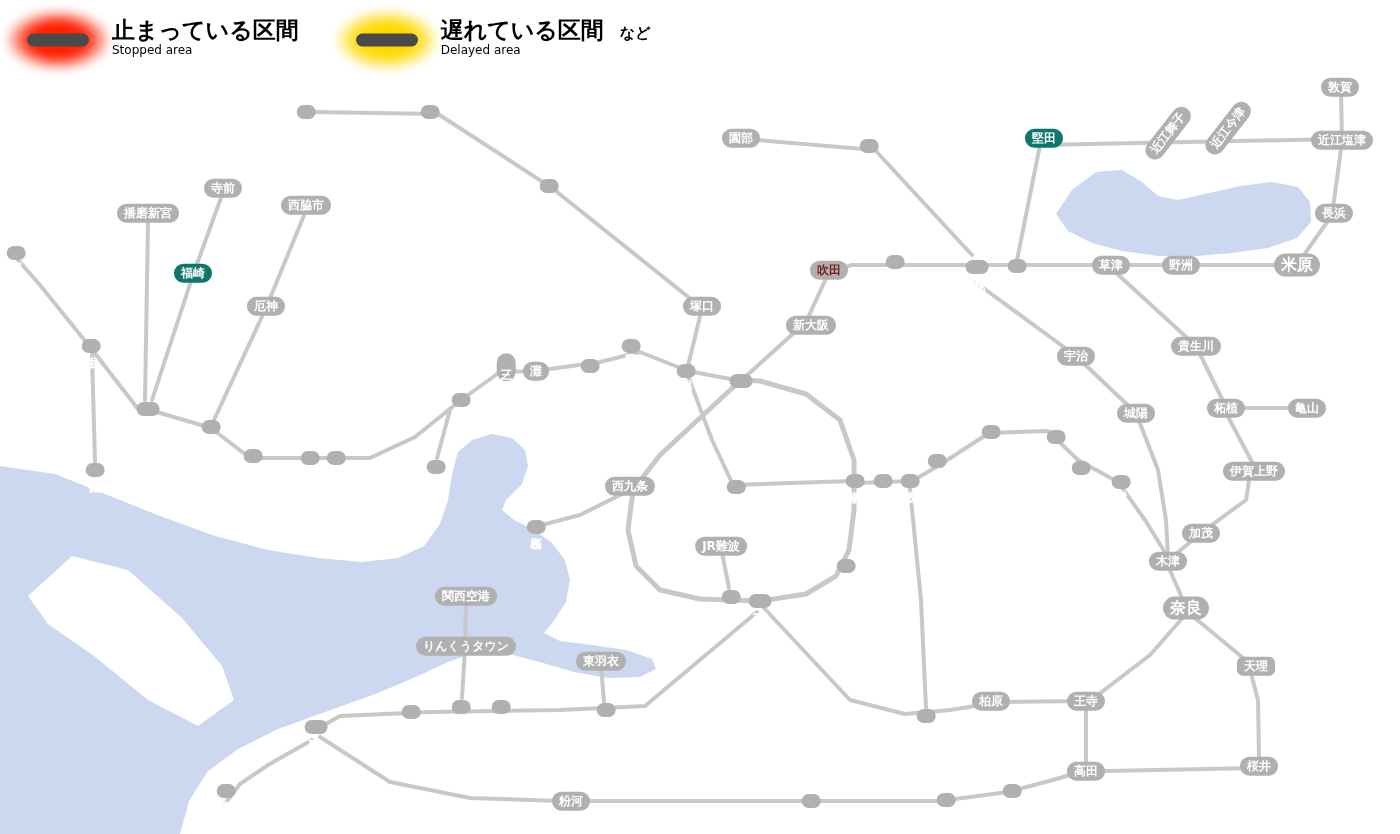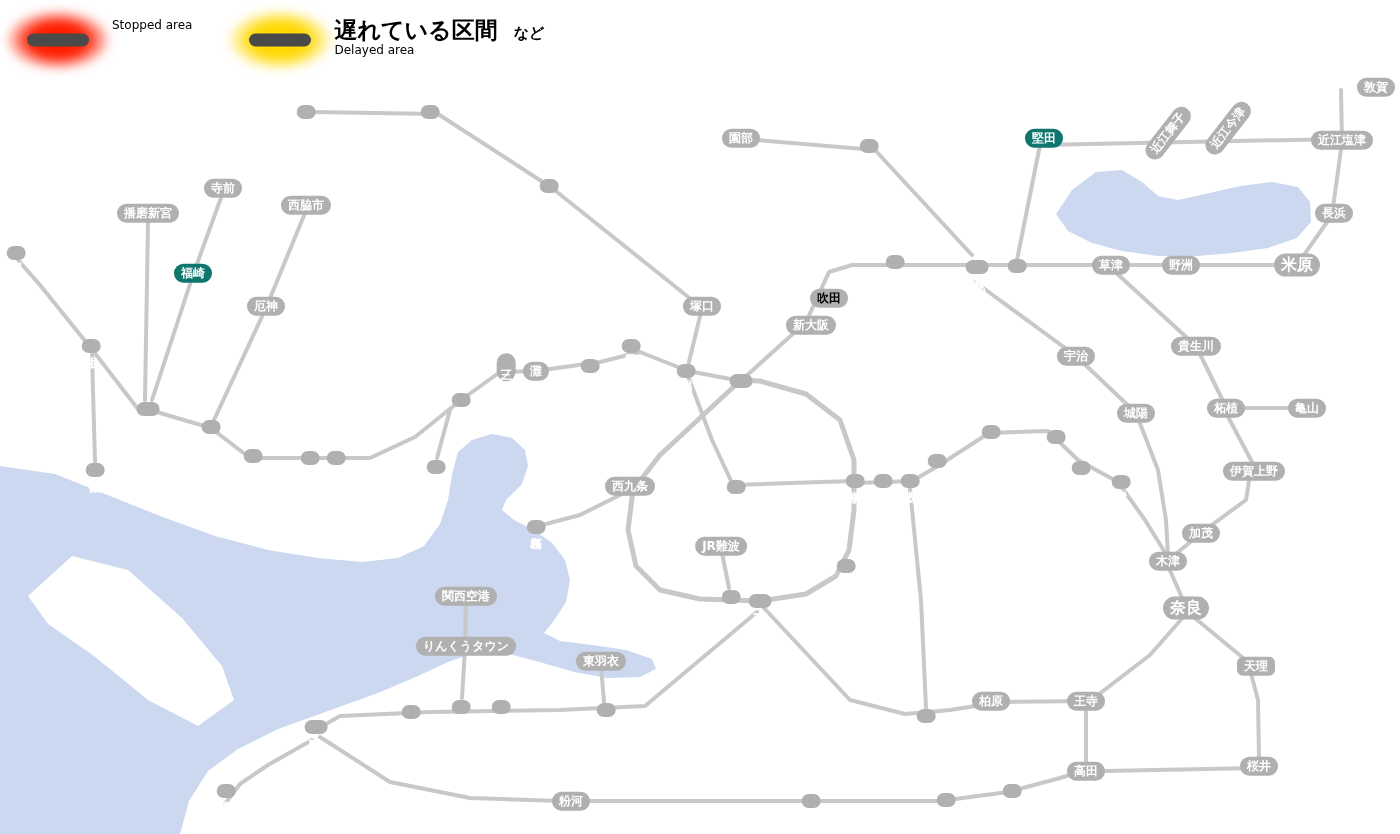--- a/index.html
+++ b/index.html
@@ -77,50 +77,51 @@
       <path d="M 1256 768 L 1105 771" fill="none" stroke="#c8c8c8" stroke-width="4" stroke-linecap="round" stroke-linejoin="round"></path>
     </svg>
 
   <div class="legend">
     <div class="legend-item">
       <div class="swatch">
         <div class="glow" style="background: radial-gradient(rgb(255, 30, 0) 0%, rgb(255, 30, 0) 38%, rgba(255, 255, 255, 0) 74%);"></div>
         <div class="segment" style="background: rgb(74, 74, 74);"></div>
       </div>
       <div class="legend-text">
+        <div class="legend-label">止まっている区間</div>
         <div class="legend-sub">Stopped area</div>
       </div>
     </div>
 
     <div class="legend-item">
       <div class="swatch">
         <div class="glow" style="background: radial-gradient(rgb(255, 216, 0) 0%, rgb(255, 216, 0) 38%, rgba(255, 255, 255, 0) 74%);"></div>
         <div class="segment" style="background: rgb(74, 74, 74);"></div>
       </div>
       <div class="legend-text">
         <div class="legend-label"><span>遅れている区間</span><span class="suffix">など</span></div>
         <div class="legend-sub">Delayed area</div>
       </div>
     </div>
   </div>
-<div class="station h" style="left: 1340px; top: 87px; background: rgb(176, 176, 176); color: rgb(255, 255, 255); margin-left: 36px;">敦賀</div>
+<div class="station h" style="left: 1340px; top: 87px; background: rgb(176, 176, 176); color: rgb(255, 255, 255);">敦賀</div>
     <div class="station h" style="left: 1342px; top: 140px; background: rgb(176, 176, 176); color: rgb(255, 255, 255);">近江塩津</div>
     <div class="station d" style="left: 1228px; top: 128px; background: rgb(176, 176, 176); color: rgb(255, 255, 255);">近江今津</div>
     <div class="station d" style="left: 1168px; top: 133px; background: rgb(176, 176, 176); color: rgb(255, 255, 255);">近江舞子</div>
     <div class="station h" style="left: 1044px; top: 138px; background: #0f766e; color: rgb(255, 255, 255);">堅田</div>
     <div class="station h" style="left: 1334px; top: 213px; background: rgb(176, 176, 176); color: rgb(255, 255, 255);">長浜</div>
     <div class="station h big" style="left: 1297px; top: 265px; background: rgb(176, 176, 176); color: rgb(255, 255, 255);">米原</div>
     <div class="station h" style="left: 1181px; top: 265px; background: rgb(176, 176, 176); color: rgb(255, 255, 255);">野洲</div>
     <div class="station h" style="left: 1111px; top: 265px; background: rgb(176, 176, 176); color: rgb(255, 255, 255);">草津</div>
     <div class="station v" style="left: 1017px; top: 266px; background: rgb(176, 176, 176); color: rgb(255, 255, 255);">山科</div>
     <div class="station v big" style="left: 977px; top: 267px; background: rgb(176, 176, 176); color: rgb(255, 255, 255);">京都</div>
     <div class="station h" style="left: 741px; top: 138px; background: rgb(176, 176, 176); color: rgb(255, 255, 255);">園部</div>
     <div class="station v" style="left: 869px; top: 146px; background: rgb(176, 176, 176); color: rgb(255, 255, 255);">亀岡</div>
     <div class="station v" style="left: 895px; top: 262px; background: rgb(176, 176, 176); color: rgb(255, 255, 255);">高槻</div>
-    <div class="station h" style="left: 829px; top: 270px; background: rgb(176, 176, 176); color: #000000; margin-top: 28px;">吹田</div>
+    <div class="station h" style="left: 829px; top: 270px; background: rgb(176, 176, 176); color: #7f1d1d;">吹田</div>
     <div class="station h" style="left: 811px; top: 325px; background: rgb(176, 176, 176); color: rgb(255, 255, 255);">新大阪</div>
     <div class="station h" style="left: 702px; top: 306px; background: rgb(176, 176, 176); color: rgb(255, 255, 255);">塚口</div>
     <div class="station v" style="left: 549px; top: 186px; background: rgb(176, 176, 176); color: rgb(255, 255, 255);">宝塚</div>
     <div class="station v" style="left: 430px; top: 112px; background: rgb(176, 176, 176); color: rgb(255, 255, 255);">新三田</div>
     <div class="station v" style="left: 306px; top: 112px; background: rgb(176, 176, 176); color: rgb(255, 255, 255);">篠山口</div>
     <div class="station h" style="left: 306px; top: 205px; background: rgb(176, 176, 176); color: rgb(255, 255, 255);">西脇市</div>
     <div class="station h" style="left: 223px; top: 188px; background: rgb(176, 176, 176); color: rgb(255, 255, 255);">寺前</div>
     <div class="station h" style="left: 148px; top: 213px; background: rgb(176, 176, 176); color: rgb(255, 255, 255);">播磨新宮</div>
     <div class="station h" style="left: 193px; top: 273px; background: #0f766e; color: rgb(255, 255, 255);">福崎</div>
     <div class="station h" style="left: 266px; top: 306px; background: rgb(176, 176, 176); color: rgb(255, 255, 255);">厄神</div>

